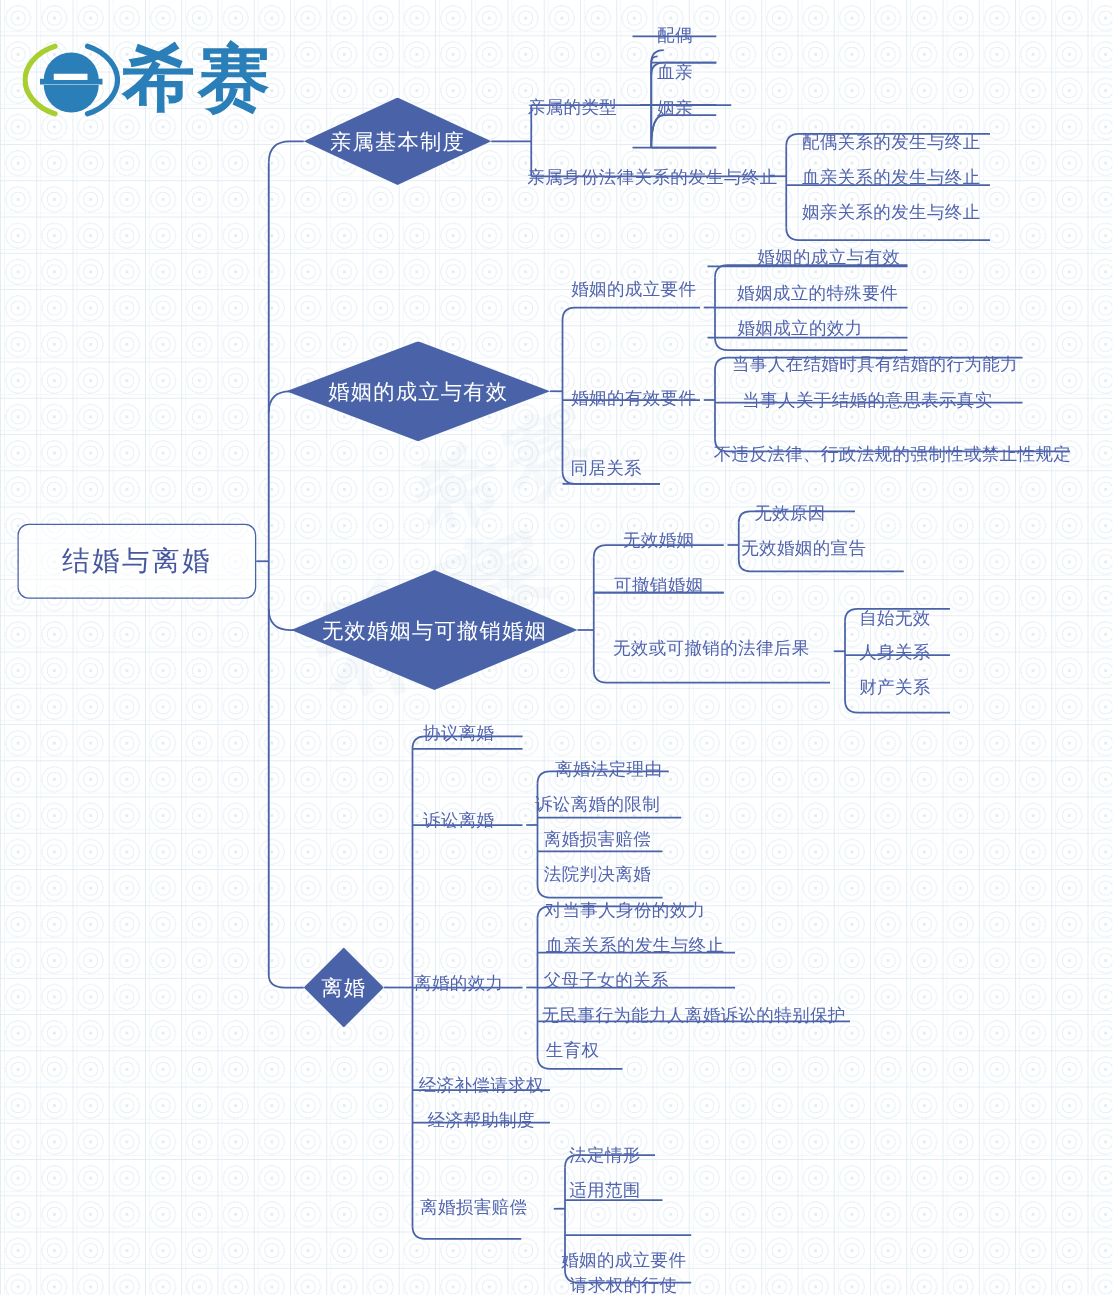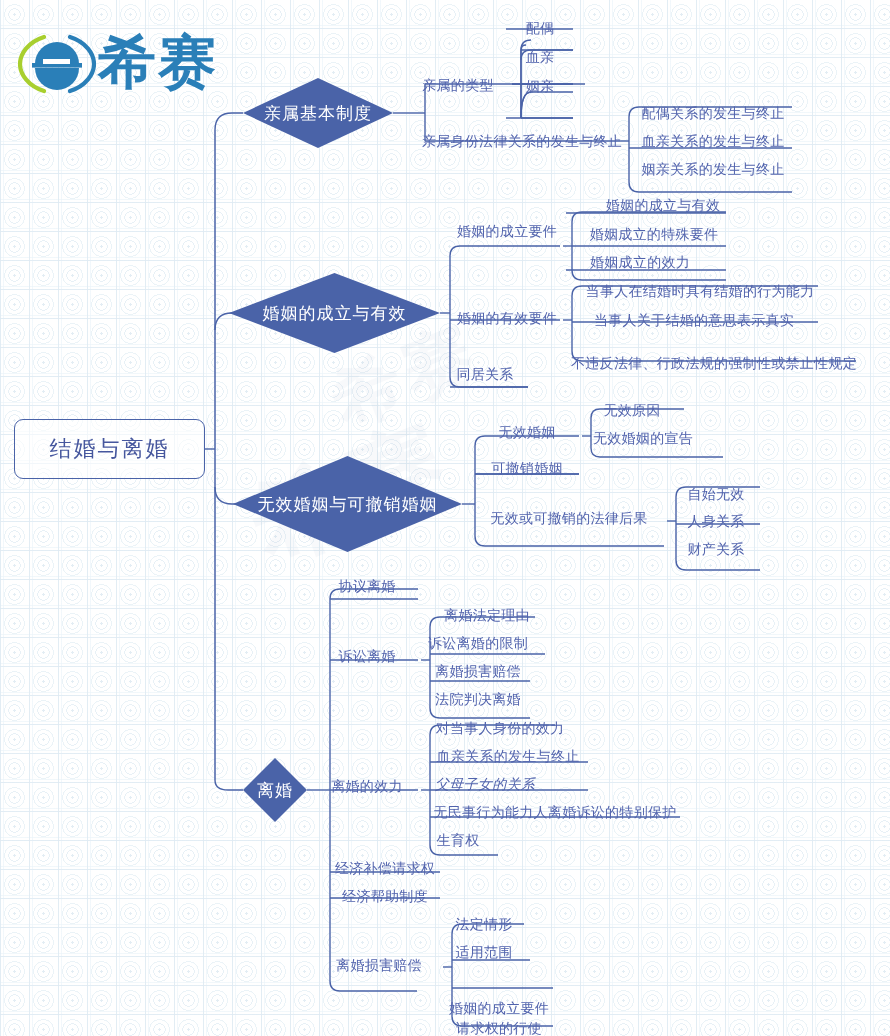--- a/index.html
+++ b/index.html
@@ -246,21 +246,21 @@
   <div class="diamond" style="left:243px;top:758px;width:64px;height:64px;">离婚</div>
   <div class="lbl c" style="left:367px;top:586px;">协议离婚</div>
   <div class="lbl c" style="left:367px;top:656px;">诉讼离婚</div>
   <div class="lbl c" style="left:487px;top:615px;">离婚法定理由</div>
   <div class="lbl c" style="left:478px;top:643px;">诉讼离婚的限制</div>
   <div class="lbl c" style="left:478px;top:671px;">离婚损害赔偿</div>
   <div class="lbl c" style="left:478px;top:699px;text-align:right;">法院判决离婚</div>
   <div class="lbl c" style="left:367px;top:786px;">离婚的效力</div>
   <div class="lbl c" style="left:500px;top:728px;">对当事人身份的效力</div>
   <div class="lbl c" style="left:508px;top:756px;">血亲关系的发生与终止</div>
-  <div class="lbl c" style="left:485px;top:784px;font-style:italic;">父母子女的关系</div>
+  <div class="lbl c" style="left:485px;top:784px;">父母子女的关系</div>
   <div class="lbl c" style="left:555px;top:812px;">无民事行为能力人离婚诉讼的特别保护</div>
   <div class="lbl c" style="left:458px;top:840px;">生育权</div>
   <div class="lbl c" style="left:385px;top:868px;">经济补偿请求权</div>
   <div class="lbl c" style="left:385px;top:896px;">经济帮助制度</div>
   <div class="lbl c" style="left:379px;top:965px;">离婚损害赔偿</div>
   <div class="lbl c" style="left:484px;top:924px;">法定情形</div>
   <div class="lbl c" style="left:484px;top:952px;">适用范围</div>
   <div class="lbl c" style="left:499px;top:980px;margin-top:48px;">请求权的行使</div>
   <div class="lbl c" style="left:499px;top:1008px;">婚姻的成立要件</div>
 

